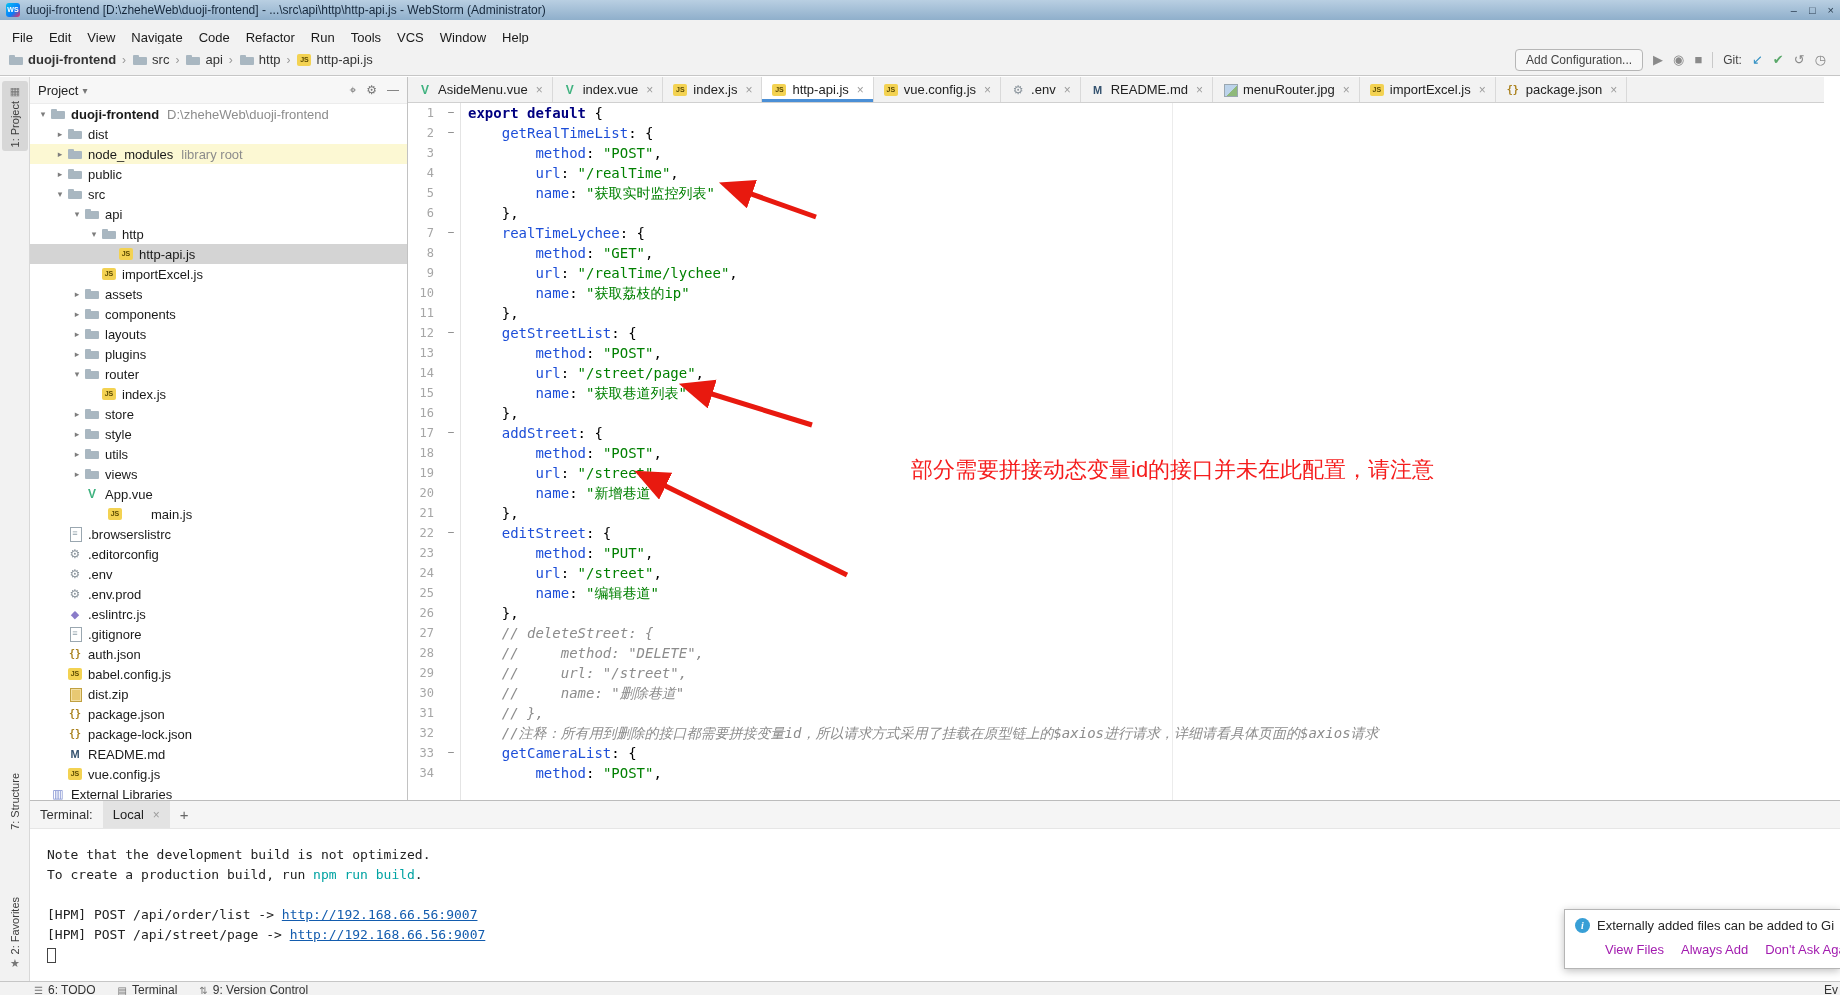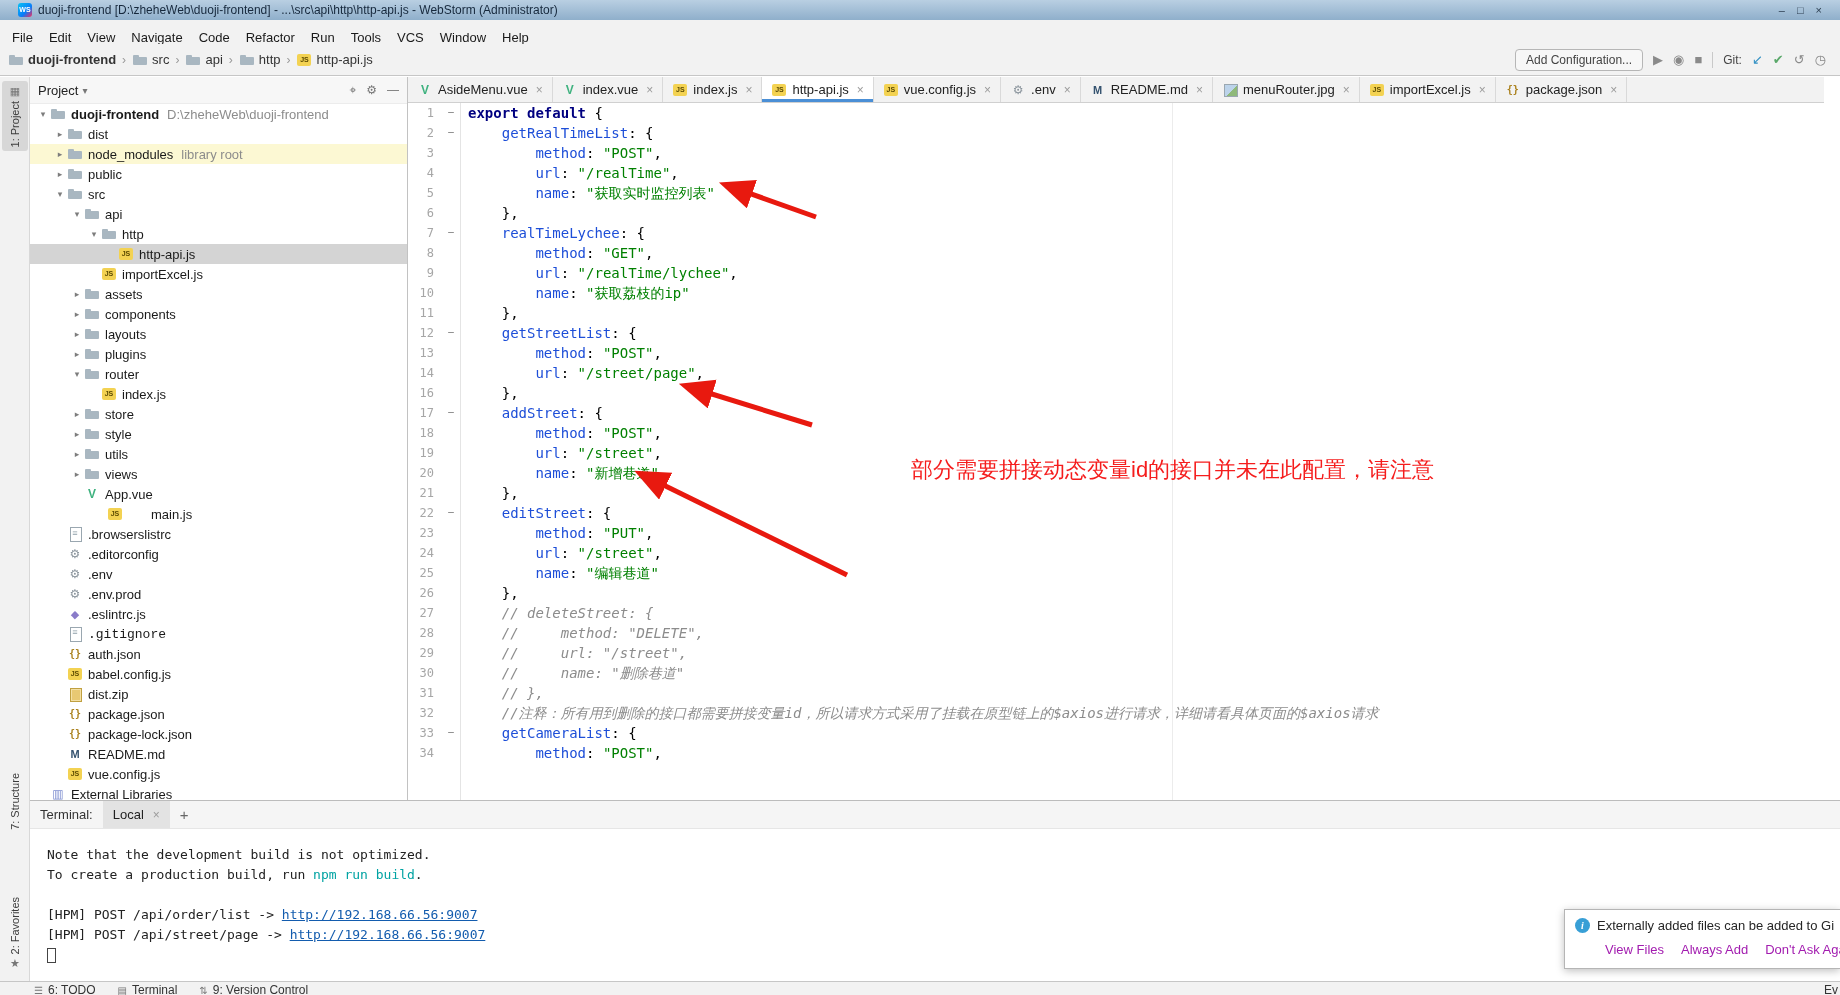--- a/index.html
+++ b/index.html
@@ -2,21 +2,21 @@
 <html><head>
 <meta charset="utf-8">
 <style>
   * { box-sizing: border-box; margin: 0; padding: 0; }
   html,body { width:1840px; height:995px; overflow:hidden; }
   body { font-family:"Liberation Sans", sans-serif; background:#fff; }
   #app { position:relative; width:1840px; height:995px; overflow:hidden; background:#fff; }
 
   
   .titlebar { position:absolute; left:0; top:0; right:0; height:20px;
-    background:linear-gradient(#b9cfe2,#8fafcb); display:flex; align-items:center; padding:0 18px; }
+    background:linear-gradient(#b9cfe2,#8fafcb); display:flex; align-items:center; padding:0 6px; }
   .app-logo { width:14px; height:14px; border-radius:3px; background:linear-gradient(135deg,#07c3f2,#087cfa 60%,#fe2857);
     color:#fff; font-size:7px; font-weight:bold; line-height:14px; text-align:center; margin-right:6px; flex:none; }
   .title-text { font-size:12px; color:#16283c; white-space:nowrap; }
   .win-controls { margin-left:auto; display:flex; gap:12px; color:#2c3e50; font-size:11px; }
   .win-controls span { cursor:default; }
 
   
   .menubar { position:absolute; left:0; top:20px; right:0; height:36px; background:#f2f2f2;
     display:flex; align-items:center; padding-left:4px; border-bottom:1px solid #e0e0e0; }
   .menu-item { font-size:13px; color:#1a1a1a; padding:3px 8px; }
@@ -358,21 +358,21 @@
         <div class="trow" style="padding-left: 23px;">
           <span class="chev"></span>
           <span class="ficon cfg"></span>
           <span class="tlabel">.env.prod</span>
         </div>
         <div class="trow" style="padding-left: 23px;">
           <span class="chev"></span>
           <span class="ficon eslint"></span>
           <span class="tlabel">.eslintrc.js</span>
         </div>
-        <div class="trow" style="padding-left: 23px; font-family: Liberation Mono, monospace;">
+        <div class="trow" style="padding-left: 23px;">
           <span class="chev"></span>
           <span class="ficon txt"></span>
           <span class="tlabel">.gitignore</span>
         </div>
         <div class="trow" style="padding-left: 23px;">
           <span class="chev"></span>
           <span class="ficon json"></span>
           <span class="tlabel">auth.json</span>
         </div>
         <div class="trow" style="padding-left: 23px;">
@@ -532,20 +532,25 @@
           </div>
           <div class="cline">
             <span class="lnum">13</span>
             <span class="fold"></span>
             <span class="ctext"><span class="tk-pl">        </span><span class="tk-pr">method</span><span class="tk-pl">: </span><span class="tk-st">"POST"</span><span class="tk-pl">,</span></span>
           </div>
           <div class="cline">
             <span class="lnum">14</span>
             <span class="fold"></span>
             <span class="ctext"><span class="tk-pl">        </span><span class="tk-pr">url</span><span class="tk-pl">: </span><span class="tk-st">"/street/page"</span><span class="tk-pl">,</span></span>
+          </div>
+          <div class="cline">
+            <span class="lnum">15</span>
+            <span class="fold"></span>
+            <span class="ctext"><span class="tk-pl">        </span><span class="tk-pr">name</span><span class="tk-pl">: </span><span class="tk-st">"获取巷道列表"</span></span>
           </div>
           <div class="cline">
             <span class="lnum">16</span>
             <span class="fold"></span>
             <span class="ctext"><span class="tk-pl">    },</span></span>
           </div>
           <div class="cline">
             <span class="lnum">17</span>
             <span class="fold">−</span>
             <span class="ctext"><span class="tk-pl">    </span><span class="tk-pr">addStreet</span><span class="tk-pl">: {</span></span>

